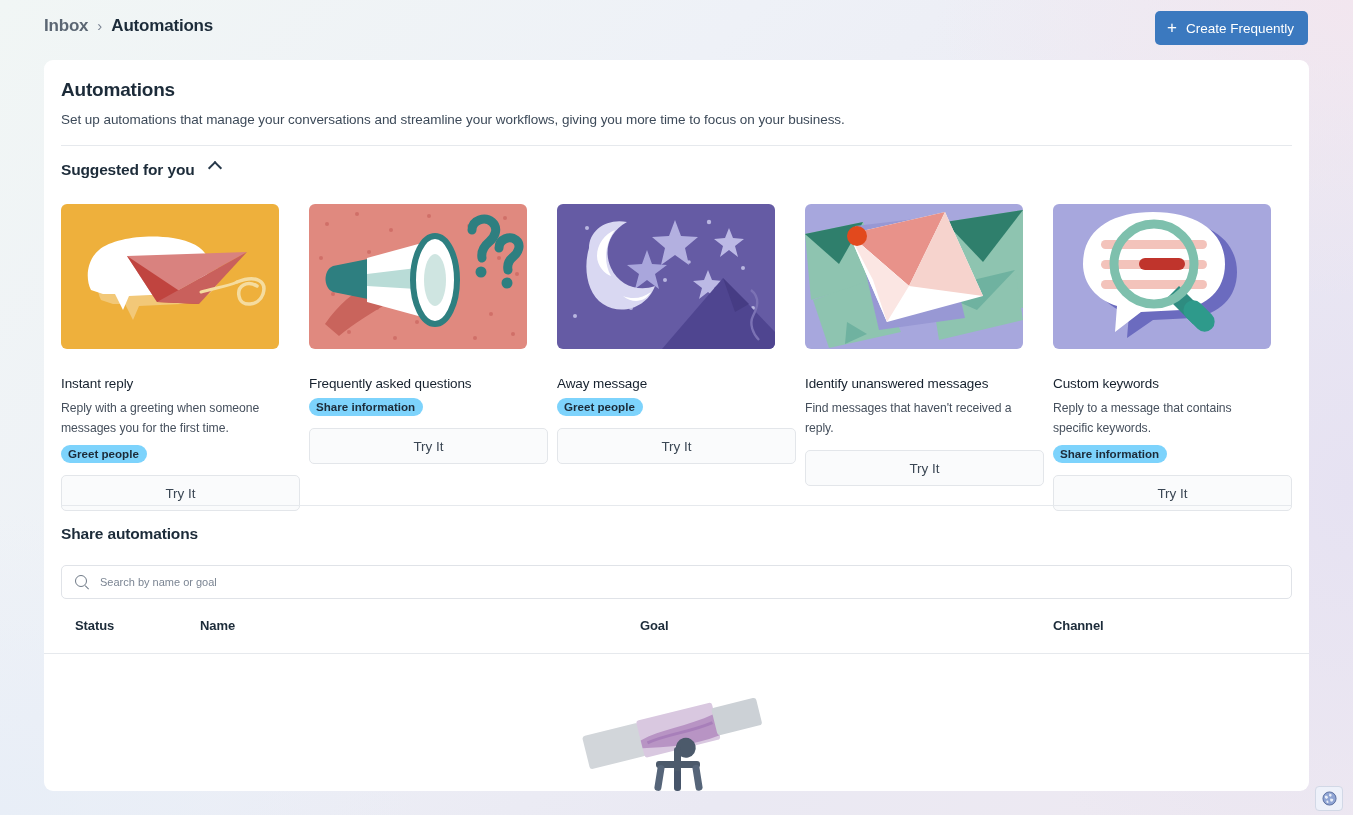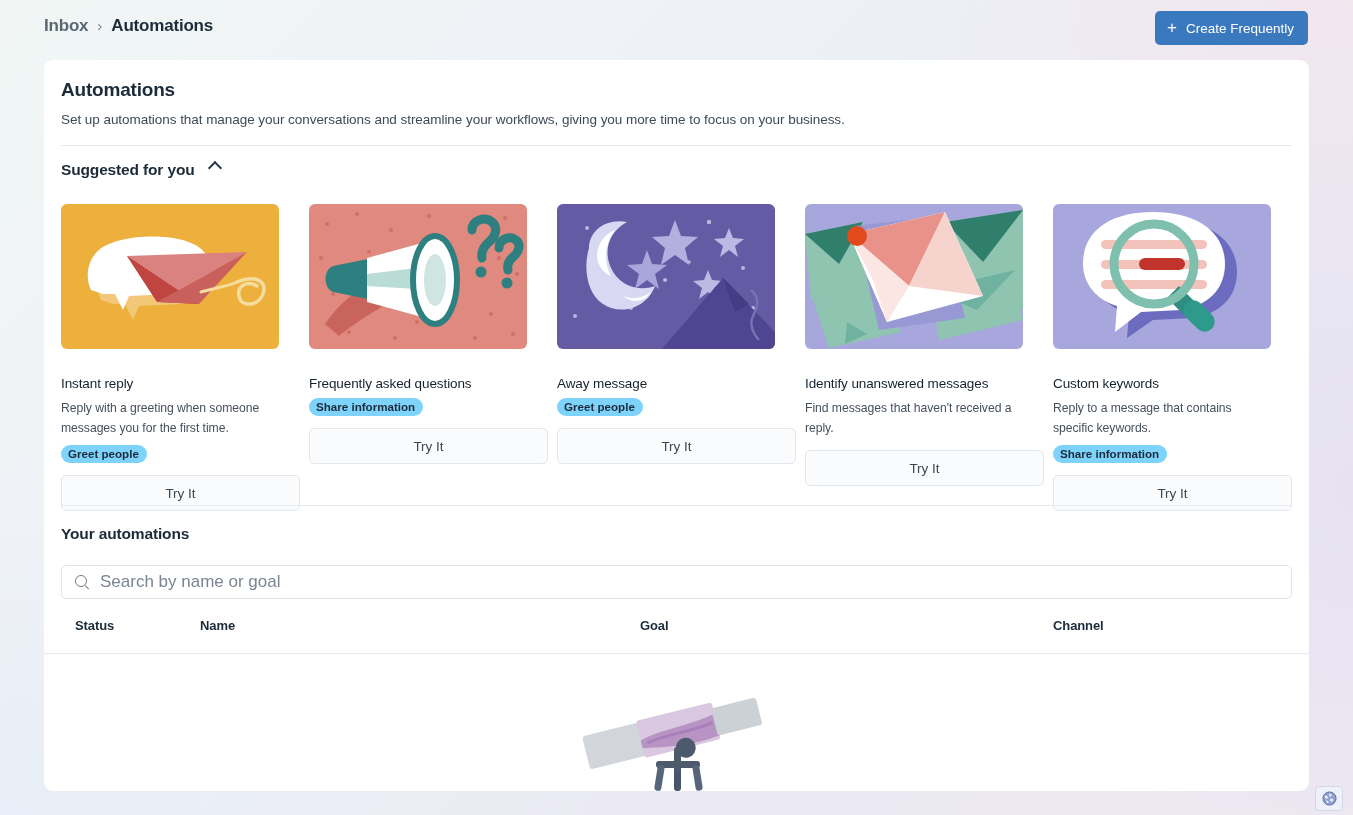--- a/index.html
+++ b/index.html
@@ -154,21 +154,21 @@
     width: 10px; height: 10px; border: 1.4px solid #707b88; border-radius: 50%;
   }
   .search-icon::after {
     content: ""; position: absolute; left: 10.5px; top: 10.5px;
     width: 5px; height: 1.4px; background: #707b88;
     transform: rotate(45deg); transform-origin: left center;
   }
   .search-input {
     border: none; outline: none; background: transparent;
     font-family: "Liberation Sans", sans-serif;
-    font-size: 17px; color: #1c2b39; width: 90%;
+    font-size: 11px; color: #1c2b39; width: 90%;
   }
   .search-input::placeholder { color: #7b8593; }
 
   .table-head {
     position: absolute; left: 17px; top: 558px;
     width: 1231px; height: 36px;
   }
   .th {
     position: absolute; top: 0;
     font-size: 13px; font-weight: 700; color: #1c2b39; letter-spacing: -0.1px;
@@ -376,21 +376,21 @@
         <div class="card-title">Custom keywords</div>
         <div class="card-desc">Reply to a message that contains specific keywords.</div>
         <div><span class="badge">Share information</span></div>
         <button class="try-btn">Try It</button>
       </div>
 
     </div>
 
     <div class="divider-mid"></div>
 
-    <div class="your-title">Your automations</div>
+    <div class="your-title">Share automations</div>
 
     <div class="search-wrap">
       <span class="search-icon"></span>
       <input class="search-input" type="text" placeholder="Search by name or goal" style="">
     </div>
 
     <div class="table-head">
       <span class="th th-status">Status</span>
       <span class="th th-name">Name</span>
       <span class="th th-goal">Goal</span>

